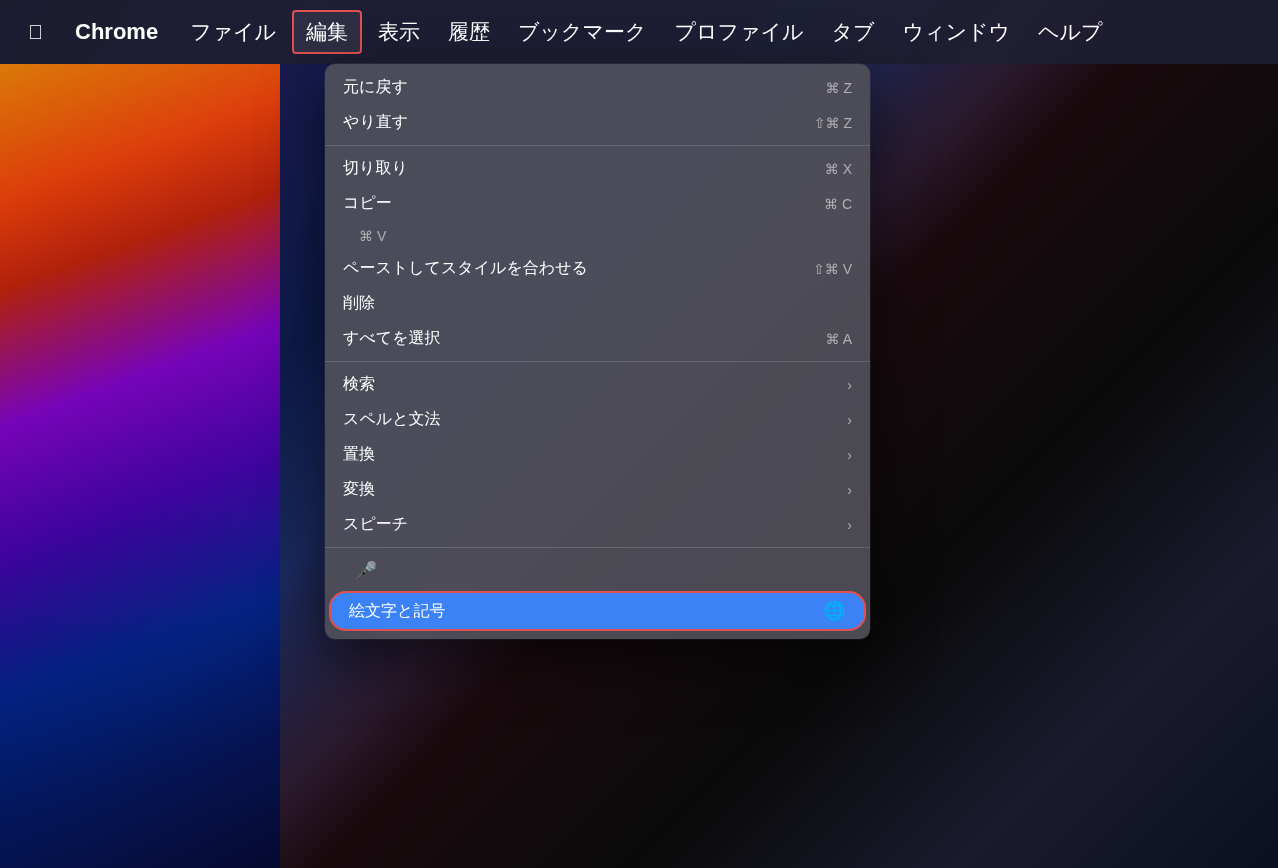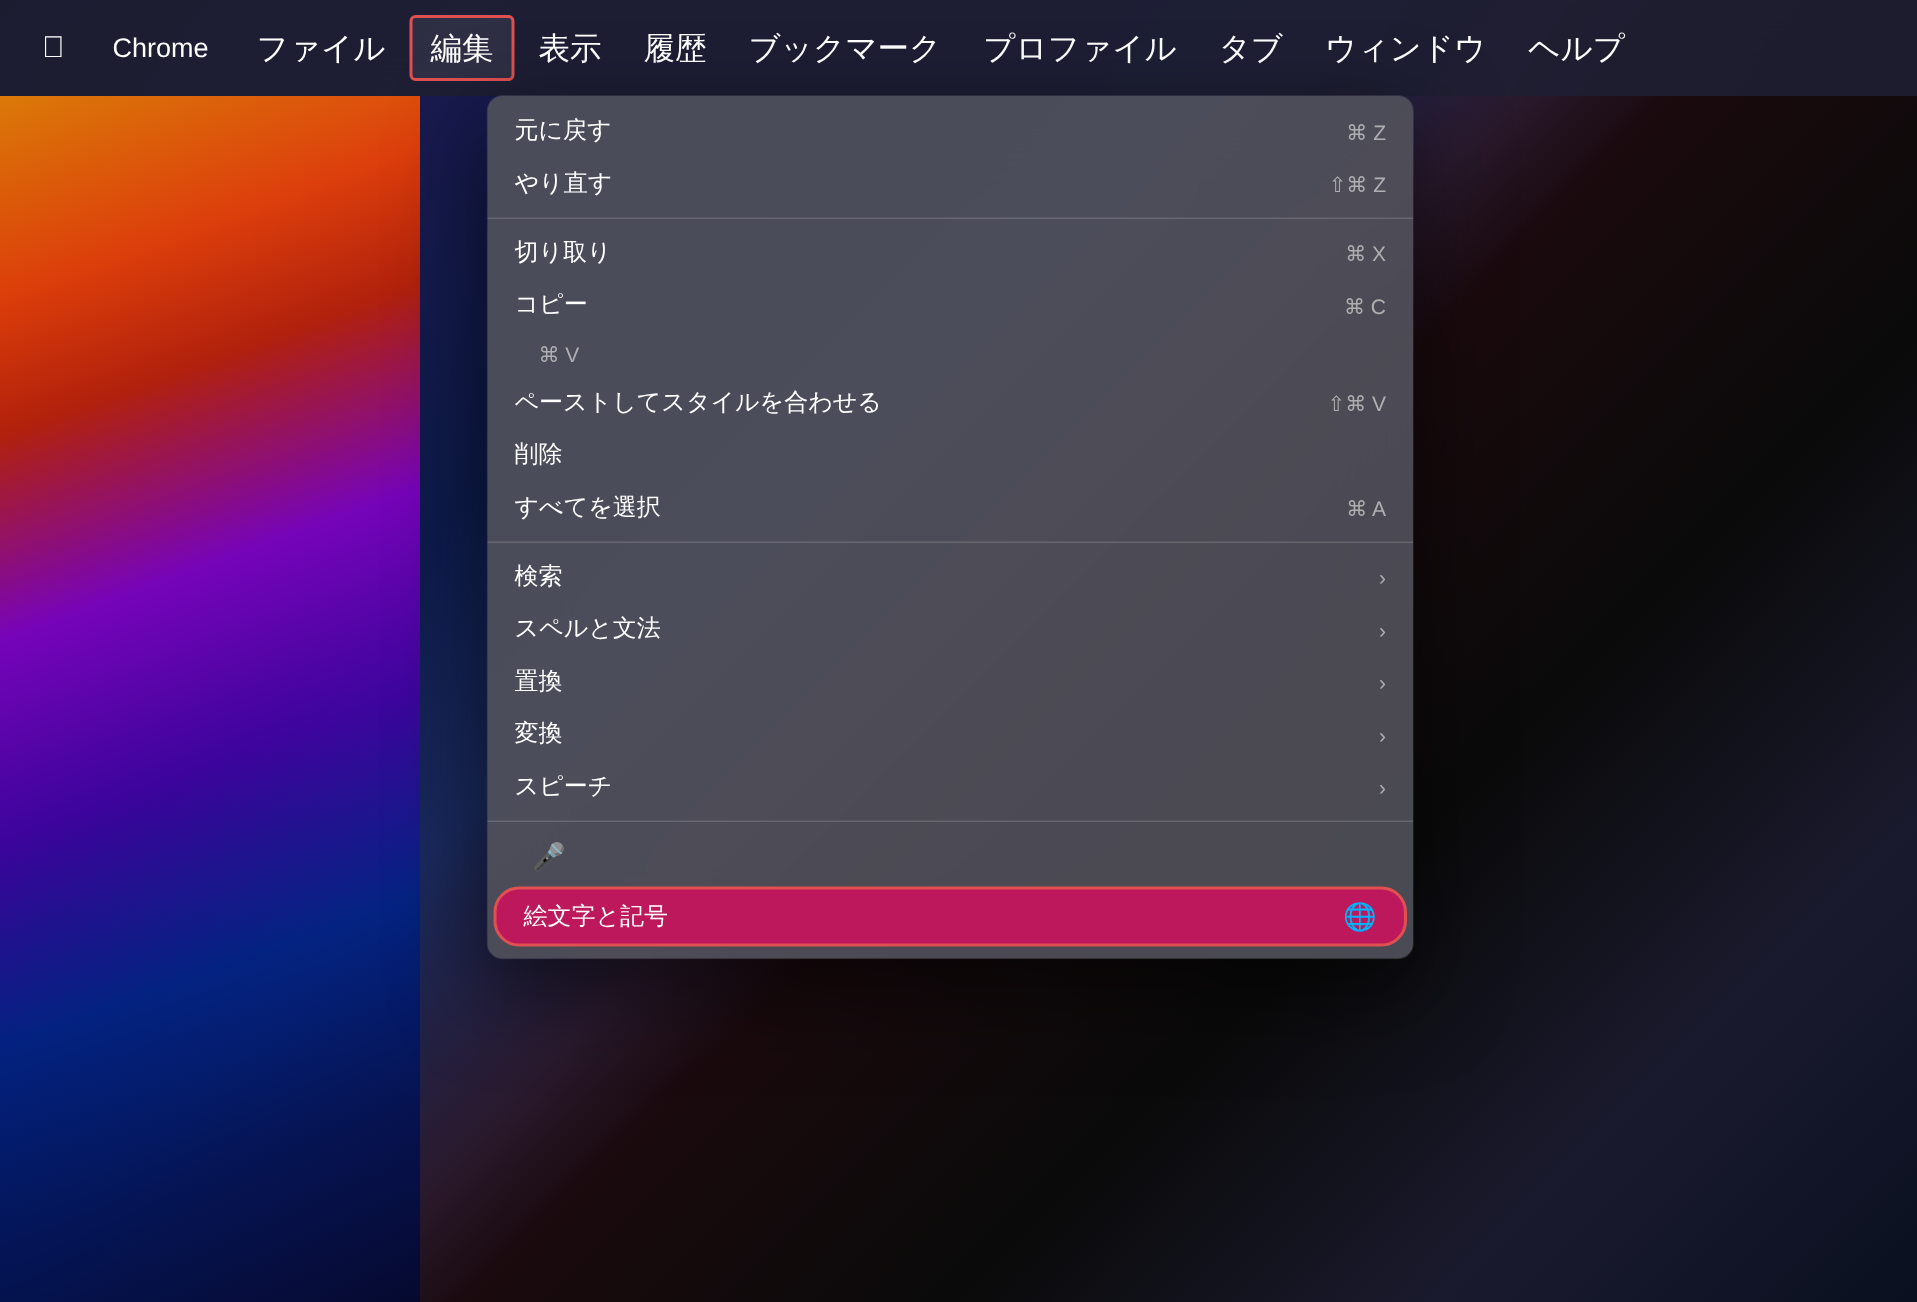--- a/index.html
+++ b/index.html
@@ -74,37 +74,37 @@
       cursor: default;
       white-space: nowrap;
     }
 
     .menubar-item.apple-logo {
       font-size: 20px;
       margin-right: 4px;
     }
 
     .menubar-item.chrome-name {
-      font-weight: 400;
-      font-size: 18px;
+      font-weight: 700;
+      font-size: 22px;
       margin-right: 4px;
     }
 
     .menubar-item.active {
       border: 2px solid #e05050;
       border-radius: 4px;
       background: rgba(255,255,255,0.08);
     }
 
     
     .dropdown-menu {
       position: absolute;
       top: 64px;
       left: 325px;
-      width: 617px;
+      width: 545px;
       background: rgba(80, 80, 90, 0.92);
       backdrop-filter: blur(30px);
       border-radius: 10px;
       padding: 6px 0;
       z-index: 200;
       box-shadow: 0 20px 60px rgba(0,0,0,0.6), 0 0 0 0.5px rgba(255,255,255,0.15);
     }
 
     .menu-item {
       display: flex;
@@ -112,21 +112,21 @@
       justify-content: space-between;
       padding: 7px 18px;
       cursor: default;
       color: #ffffff;
       font-size: 16px;
       font-weight: 400;
       min-height: 30px;
     }
 
     .menu-item.highlighted {
-      background: #be185d;
+      background: #3b82f6;
       border: 2px solid #e05050;
       border-radius: 17px;
       margin: 2px 4px;
     }
 
     .menu-item-label {
       flex: 1;
     }
 
     .menu-item-shortcut {

